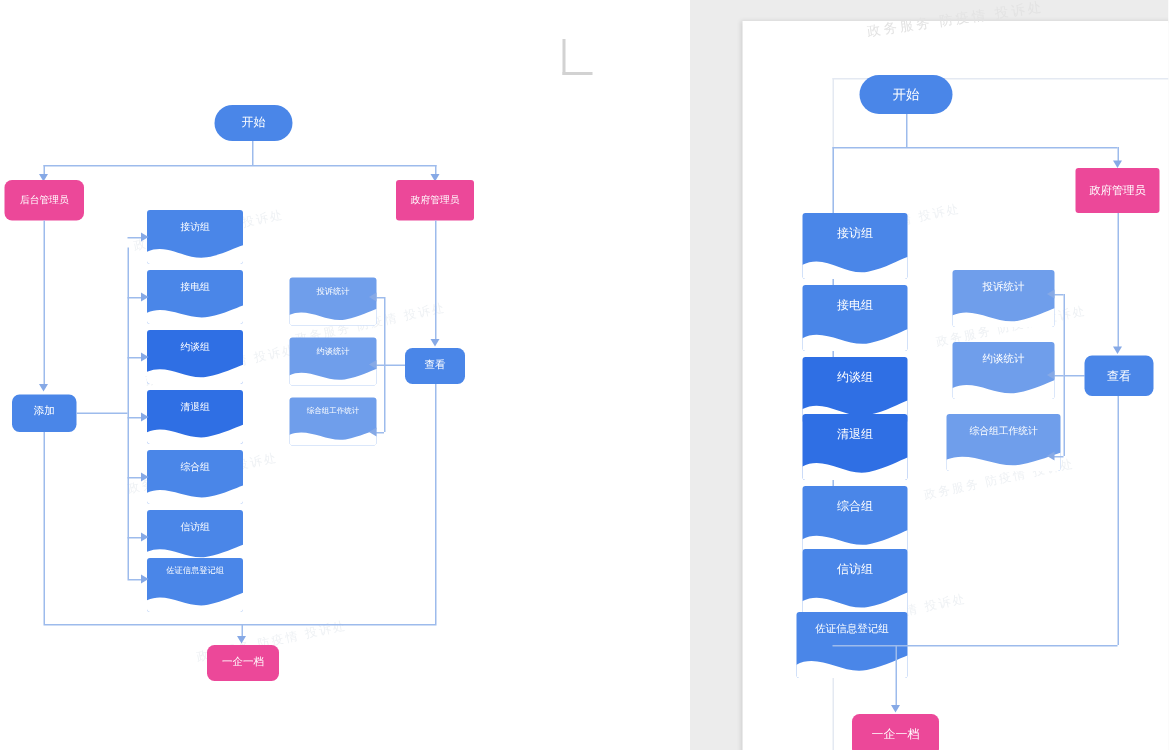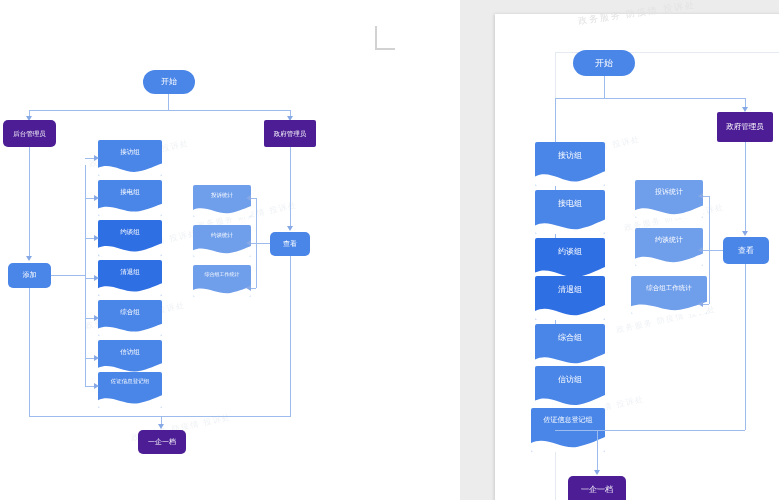--- a/index.html
+++ b/index.html
@@ -57,21 +57,21 @@
     display: flex; align-items: center; justify-content: center;
     text-align: right;
     color: #ffffff;
     background: #4a86e8;
     line-height: 1.15;
     overflow: hidden;
   }
   .node.pill { border-radius: 999px; }
   .node.round { border-radius: 5px; }
   .node.sq { border-radius: 2px; }
-  .node.pale { background: #4c1d95; }
+  .node.pale { background: #ec4899; }
 
   
   .flag {
     position: absolute;
     background: #4a86e8;
     color: #fff;
     overflow: hidden;
   }
   .flag .flag-label {
     position: absolute; left: 0; right: 0; top: 22%;

